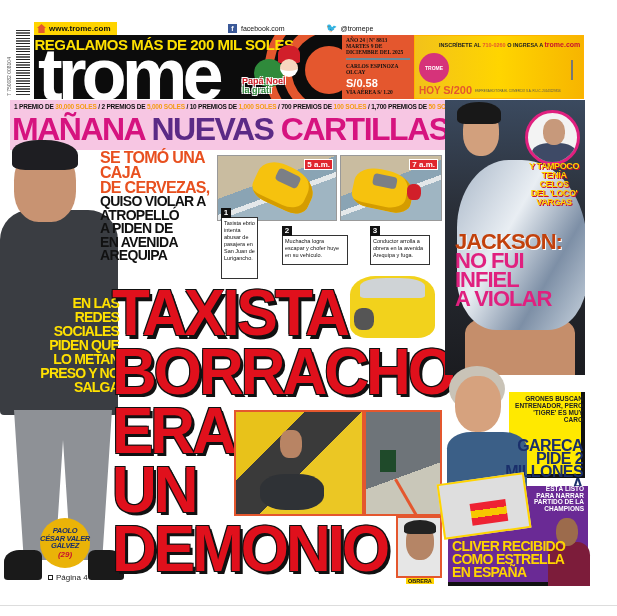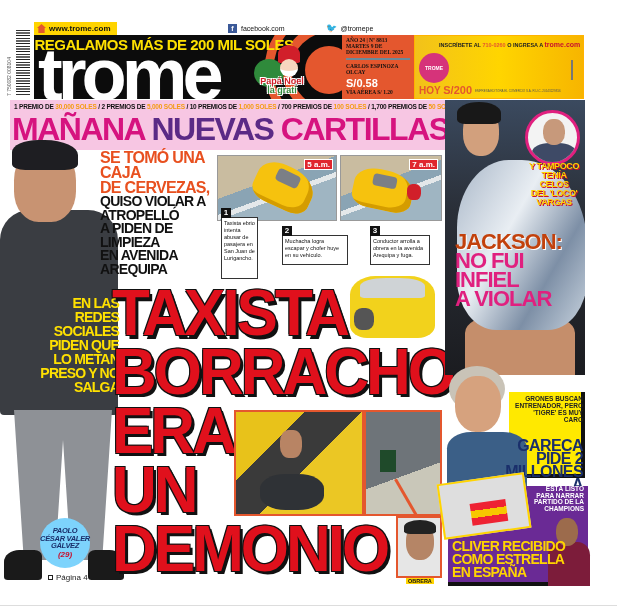--- a/index.html
+++ b/index.html
@@ -21,21 +21,21 @@
   #social .fb { width: 9px; height: 9px; background: #3b5998; color: #fff; font-size: 7px; text-align: center; line-height: 9px; font-weight: 700; }
   #social .tw { width: 10px; height: 9px; color: #1da1f2; font-size: 9px; line-height: 9px; }
   #mast { left: 34px; top: 35px; width: 308px; height: 64px; background: #0c0c0c; overflow: hidden; }
   #mast-promo { left: 0; top: 1px; width: 260px; text-align: center; font-size: 15px; color: #ffe100; font-weight: 700; letter-spacing: -0.5px; }
   #mast-logo { left: 4px; top: 8px; font-size: 74px; line-height: 64px; color: #ffffff; font-weight: 900; letter-spacing: -5px; font-family: "Liberation Sans", sans-serif; }
   #rings { left: 225px; top: 0; width: 120px; height: 70px; }
   #santa { left: 220px; top: 10px; width: 62px; height: 56px; }
   #santa .sack { position: absolute; left: 0; top: 14px; width: 30px; height: 28px; background: #2f8a3b; border-radius: 50%; }
   #santa .hat { position: absolute; left: 24px; top: 0; width: 22px; height: 18px; background: #d11f2a; border-radius: 50% 50% 10% 10%; }
   #santa .face { position: absolute; left: 26px; top: 14px; width: 18px; height: 18px; background: #f7d7bf; border-radius: 50%; border-bottom: 6px solid #fff; }
-  #papa { left: 208px; top: 42px; width: 80px; font-size: 9px; line-height: 9px; font-weight: 700; color: #d11f2a; text-align: center; text-shadow: 1px 1px 0 #fff, -1px -1px 0 #fff, 1px -1px 0 #fff, -1px 1px 0 #fff; }
+  #papa { left: 208px; top: 42px; width: 80px; font-size: 9px; line-height: 9px; font-weight: 700; color: #d11f2a; text-shadow: 1px 1px 0 #fff, -1px -1px 0 #fff, 1px -1px 0 #fff, -1px 1px 0 #fff; }
   #papa .g { color: #2f8a3b; }
   #info-box { left: 342px; top: 35px; width: 72px; height: 64px; background: #e4572e; padding: 2px 4px; font-family: "Liberation Serif", serif; color: #111; }
   #info-box .line { font-size: 5.5px; line-height: 6px; font-weight: 700; }
   #info-box .sep { height: 2px; background: #6b8a9a; margin: 3px 0; }
   #info-box .price { font-size: 11px; font-weight: 700; color: #fff; font-family: "Liberation Sans", sans-serif; margin-top: 3px; line-height: 11px; }
   #promo-box { left: 414px; top: 35px; width: 170px; height: 64px; background: linear-gradient(90deg, #f2c21a, #ffd500 50%, #f7b500); border: 1px solid #ffb300; }
   #promo-box .top { position: absolute; left: 24px; top: 5px; font-size: 5.5px; font-weight: 700; color: #222; white-space: nowrap; }
   #promo-box .top .r { color: #e4572e; }
   #promo-box .top .b { color: #c8102e; font-size: 7px; }
   #promo-logo { left: 4px; top: 17px; width: 30px; height: 30px; border-radius: 50%; background: #d6337a; color: #fff; font-size: 5px; text-align: center; line-height: 30px; font-weight: 700; }
@@ -54,21 +54,21 @@
 
   
   #suspect { left: 0; top: 140px; width: 125px; height: 445px; }
   #suspect .head { position: absolute; left: 14px; top: 6px; width: 62px; height: 76px; background: #c89372; border-radius: 45% 45% 40% 40%; }
   #suspect .hair { position: absolute; left: 12px; top: 0; width: 66px; height: 30px; background: #1e1e22; border-radius: 40% 50% 20% 20%; }
   #suspect .torso { position: absolute; left: 0; top: 70px; width: 118px; height: 205px; background: #3a3d42; border-radius: 30px 30px 4px 4px; }
   #suspect .legs { position: absolute; left: 14px; top: 270px; width: 98px; height: 150px; background: #8e9196; clip-path: polygon(0 0, 100% 0, 90% 100%, 58% 100%, 50% 20%, 42% 100%, 10% 100%); }
   #suspect .shoe1 { position: absolute; left: 4px; top: 410px; width: 38px; height: 30px; background: #1a1a1a; border-radius: 40% 20% 10% 10%; }
   #suspect .shoe2 { position: absolute; left: 88px; top: 410px; width: 36px; height: 30px; background: #1a1a1a; border-radius: 20% 40% 10% 10%; }
   #redes { left: 24px; top: 296px; width: 95px; text-align: right; font-size: 14px; line-height: 14px; color: #ffe100; font-weight: 900; letter-spacing: -0.8px; }
-  #name-badge { left: 40px; top: 518px; width: 50px; height: 50px; border-radius: 50%; background: #7dd3fc; text-align: center; padding-top: 9px; }
+  #name-badge { left: 40px; top: 518px; width: 50px; height: 50px; border-radius: 50%; background: #eab308; text-align: center; padding-top: 9px; }
   #name-badge .n { font-size: 7.5px; line-height: 7.5px; font-style: italic; font-weight: 900; color: #1a2f6b; letter-spacing: -0.3px; }
   #name-badge .a { font-size: 8px; line-height: 9px; font-style: italic; font-weight: 900; color: #c8102e; }
   #page-ref { left: 48px; top: 573px; font-size: 8px; color: #222; display: flex; align-items: center; gap: 3px; }
   #page-ref .sq { width: 5px; height: 5px; border: 1px solid #222; }
 
   
   #sub { left: 100px; top: 150px; width: 114px; text-align: left; font-weight: 900; letter-spacing: -0.7px; }
   #sub .orange { font-size: 16px; line-height: 15px; color: #e8501f; }
   #sub .black { font-size: 14px; line-height: 13.5px; color: #111; }
 
@@ -240,21 +240,20 @@
   <span class="sq"></span>
   <span>Página 4</span>
 </div>
 
 <div id="sub" class="abs">
   <div class="orange">SE TOMÓ UNA CAJA</div>
   <div class="orange">DE CERVEZAS,</div>
   <div class="black">QUISO VIOLAR A</div>
   <div class="black">ATROPELLÓ</div>
   <div class="black">A PIDEN DE</div>
-  <div class="black">LIMPIEZA</div>
   <div class="black">EN AVENIDA</div>
   <div class="black">AREQUIPA</div>
 </div>
 
 <div id="panel1" class="abs panel">
   <div class="tag-time">5 a.m.</div>
   <div class="car" style="left:36px;top:10px;width:60px;height:42px;transform:rotate(25deg)">
       <div class="win"></div>
     </div>
 </div>

